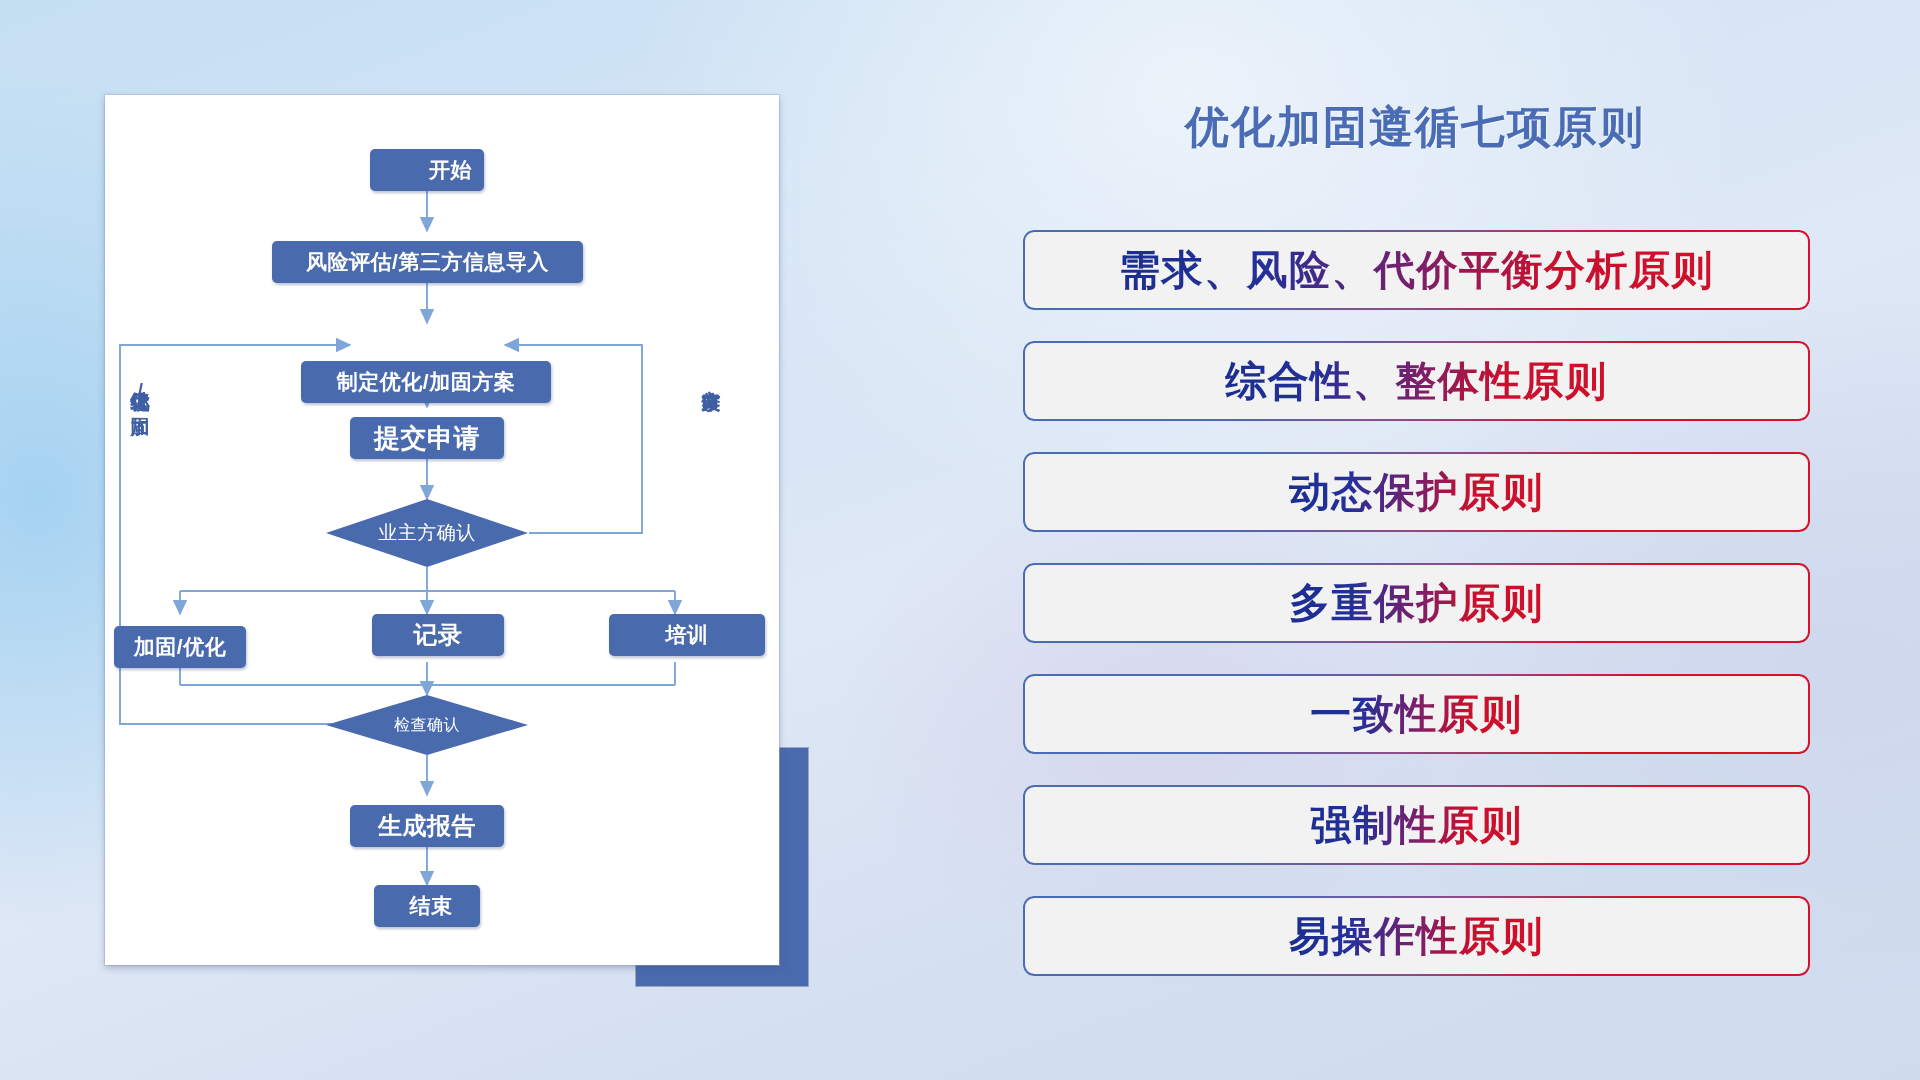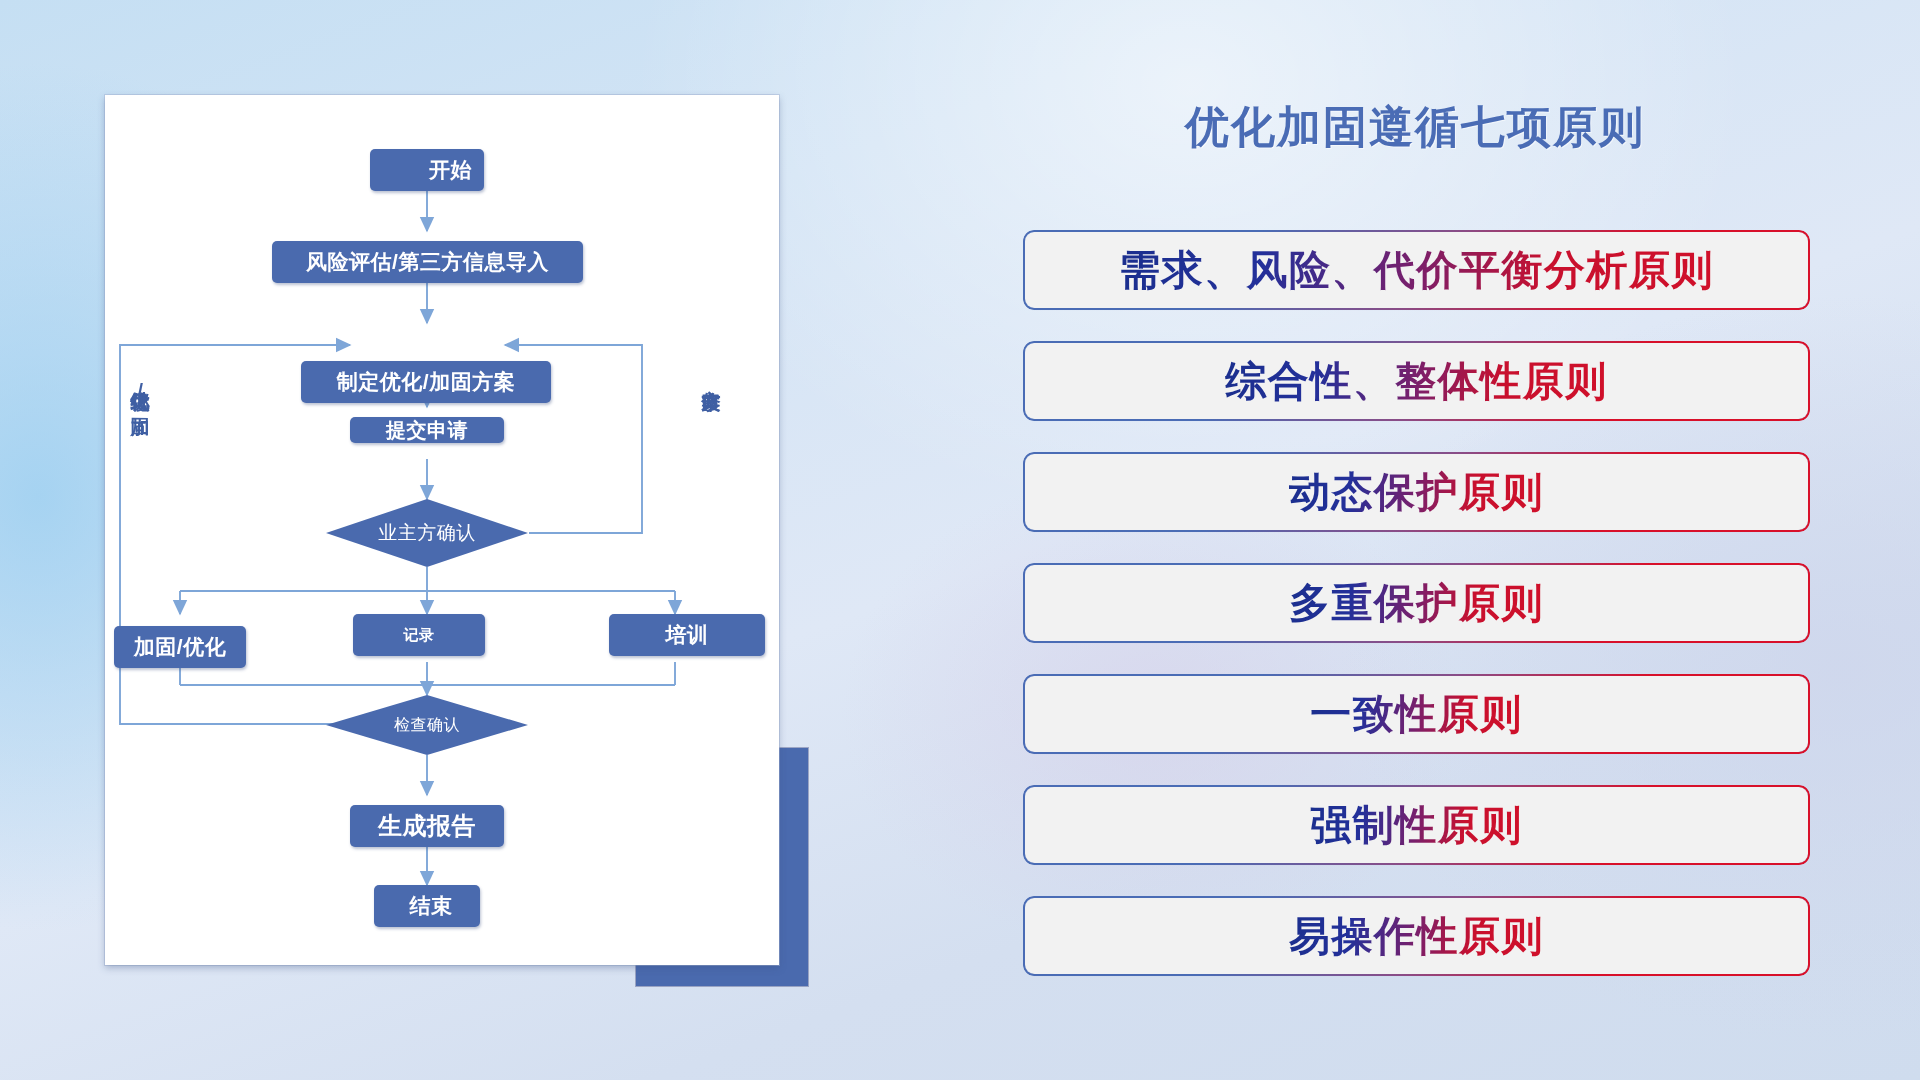--- a/index.html
+++ b/index.html
@@ -161,38 +161,38 @@
     </div>
 
     <div class="node" style="left:167px; top:146px; width:311px; height:42px; font-size:21px;">
       <span>风险评估/第三方信息导入</span>
     </div>
 
     <div class="node" style="left:196px; top:230px; width:250px; height:42px; font-size:21px;margin-top:36px;">
       <span>制定优化/加固方案</span>
     </div>
 
-    <div class="node" style="left:245px; top:322px; width:154px; height:26px; font-size:20px;">
+    <div class="node" style="left:245px; top:322px; width:154px; height:42px; font-size:26px;">
       <span>提交申请</span>
     </div>
 
     <div class="diamond-wrap" style="left:221px; top:404px; width:202px; height:68px;">
       <svg width="202" height="68" viewBox="0 0 202 68">
         <polygon points="101,0 202,34 101,68 0,34" fill="#4a6aae"></polygon>
       </svg>
       <div class="diamond-label" style="font-size:19px;">
         <span>业主方确认</span>
       </div>
     </div>
 
     <div class="node" style="left:9px; top:531px; width:132px; height:42px; font-size:21px;">
       <span>加固/优化</span>
     </div>
 
-    <div class="node" style="left:248px; top:519px; width:132px; height:42px; font-size:15px;">
+    <div class="node" style="left:267px; top:519px; width:132px; height:42px; font-size:24px;">
       <span>记录</span>
     </div>
 
     <div class="node" style="left:504px; top:519px; width:156px; height:42px; font-size:21px;">
       <span>培训</span>
     </div>
 
     <div class="diamond-wrap" style="left:221px; top:600px; width:202px; height:60px;">
       <svg width="202" height="60" viewBox="0 0 202 60">
         <polygon points="101,0 202,30 101,60 0,30" fill="#4a6aae"></polygon>

